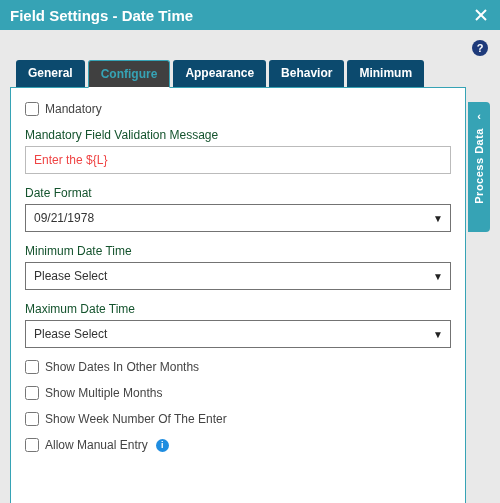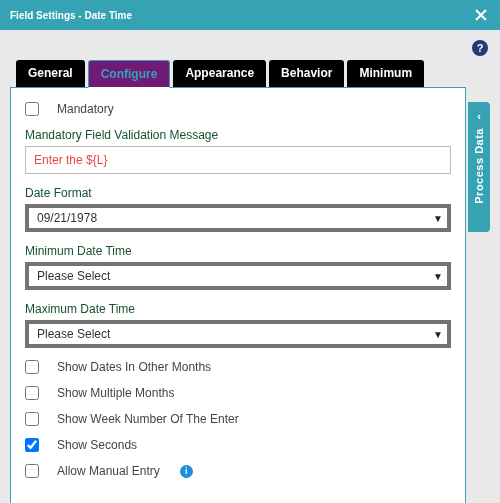--- a/index.html
+++ b/index.html
@@ -5,21 +5,21 @@
   * { box-sizing: border-box; margin: 0; padding: 0; font-family: Arial, Helvetica, sans-serif; }
   body { background: #e9e9e9; width: 500px; height: 503px; overflow: hidden; position: relative; }
 
   .titlebar {
     background: #36a3b5;
     color: #fff;
     height: 30px;
     display: flex;
     align-items: center;
     padding: 0 10px;
-    font-size: 10px;
+    font-size: 15px;
     font-weight: bold;
   }
   .titlebar .title { flex: 1; }
   .titlebar .close {
     width: 18px; height: 18px;
     display: flex; align-items: center; justify-content: center;
     cursor: pointer;
   }
   .titlebar .close svg { stroke: #fff; stroke-width: 2; }
 
@@ -43,30 +43,30 @@
     cursor: pointer;
   }
 
   .tabs {
     display: flex;
     gap: 3px;
     margin-top: 2px;
     padding-left: 6px;
   }
   .tab {
-    background: #000000;
+    background: #0c4a6e;
     color: #fff;
     font-size: 12px;
     font-weight: bold;
     padding: 6px 12px;
     border-radius: 3px 3px 0 0;
     cursor: pointer;
   }
   .tab.active {
-    background: #701a75;
+    background: #404040;
     color: #36a3b5;
     border: 1px solid #36a3b5;
     border-bottom: 1px solid #fff;
     position: relative;
     z-index: 2;
   }
 
   .content-wrap {
     display: flex;
     align-items: stretch;
@@ -122,39 +122,39 @@
     color: #ef4444;
   }
 
   .select-wrap {
     position: relative;
     width: 100%;
   }
   .select-wrap select {
     width: 100%;
     height: 28px;
-    border: 4px solid #737373;
+    border: 1px solid #737373;
     font-size: 12px;
     padding: 0 24px 0 8px;
     color: #333;
     appearance: none;
     -webkit-appearance: none;
     background: #fff;
   }
   .select-caret {
     position: absolute;
     right: 8px; top: 50%; transform: translateY(-50%);
     pointer-events: none;
     font-size: 10px; color: #222;
   }
 
   .check-row {
     display: flex;
     align-items: center;
-    gap: 18px;
+    gap: 6px;
     margin-top: 12px;
     font-size: 12px;
     color: #444;
   }
   .check-row.first { margin-top: 0; }
   .check-row input[type=checkbox] {
     width: 14px; height: 14px;
     cursor: pointer;
   }
   .check-row label { cursor: default; }
@@ -238,24 +238,20 @@
       <div class="check-row">
         <input type="checkbox" style="">
         <label>Show Multiple Months</label>
       </div>
 
       <div class="check-row">
         <input type="checkbox" style="">
         <label>Show Week Number Of The Enter</label>
       </div>
 
-      <div class="check-row">
-        <input type="checkbox" checked="" style="">
-        <label>Show Seconds</label>
-      </div>
 
       <div class="check-row">
         <input type="checkbox" style="">
         <label>Allow Manual Entry</label>
         <span class="info-icon">i</span>
       </div>
 
     </div>
 
     <div class="side-tab">

